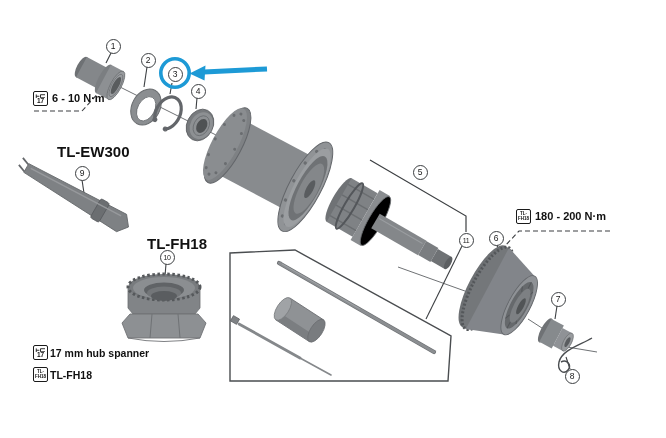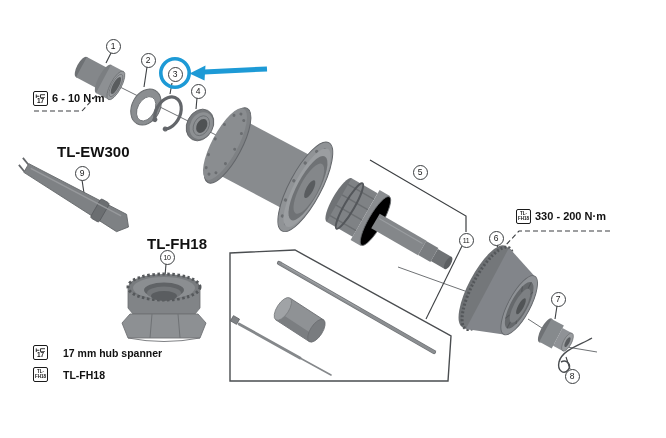--- a/index.html
+++ b/index.html
@@ -17,21 +17,21 @@
   .tq{position:absolute;display:flex;align-items:flex-start;gap:4px;z-index:3;}
   .tq-text{font-weight:bold;font-size:11px;white-space:nowrap;margin-top:1px;}
   .tool-icon{
     width:15px;height:15px;box-sizing:border-box;border:1px solid #1a1a1a;border-radius:2px;
     background:#fff;display:flex;flex-direction:column;align-items:center;justify-content:space-between;
     padding:1.5px 1px 1px 1px;flex:0 0 auto;
   }
   .icon-num{font-size:6.5px;font-weight:bold;line-height:6px;display:block;}
   .box-icon{justify-content:center;gap:0.5px;}
   .box-icon span{display:block;font-size:4.5px;font-weight:bold;line-height:4.5px;white-space:nowrap;}
-  .legend-row{position:absolute;display:flex;align-items:center;gap:15px;z-index:3;}
+  .legend-row{position:absolute;display:flex;align-items:center;gap:2px;z-index:3;}
   .legend-text{font-weight:bold;font-size:10.5px;white-space:nowrap;}
 </style>
 </head>
 <body>
 
 <div class="stage">
 
   <svg class="diagram" width="666" height="438" viewBox="0 0 666 438">
 
     <g stroke="#6f7275" stroke-width="1">
@@ -254,21 +254,21 @@
       <span class="icon-num">17</span>
     </span>
     <span class="tq-text">6 - 10 N·m</span>
   </div>
 
   <div class="tq" style="left:516px;top:209px">
     <span class="tool-icon box-icon">
       <span>TL-</span>
       <span>FH18</span>
     </span>
-    <span class="tq-text">330 - 200 N·m</span>
+    <span class="tq-text">180 - 200 N·m</span>
   </div>
 
   <div class="tool-name" style="left:57px;top:143px">TL-EW300</div>
   <div class="tool-name" style="left:147px;top:235px">TL-FH18</div>
 
   <div class="legend-row" style="left:33px;top:345px">
     <span class="tool-icon">
       <svg width="11" height="5" viewBox="0 0 11 5">
         <path d="M0.8,0.5 V4.5 M0.8,2.5 H4.2 M5.5,0.8 H10.5 M5.5,4.2 H10.5 M5.5,0.8 V4.2" stroke="#1a1a1a" stroke-width="1" fill="none"></path>
       </svg>

